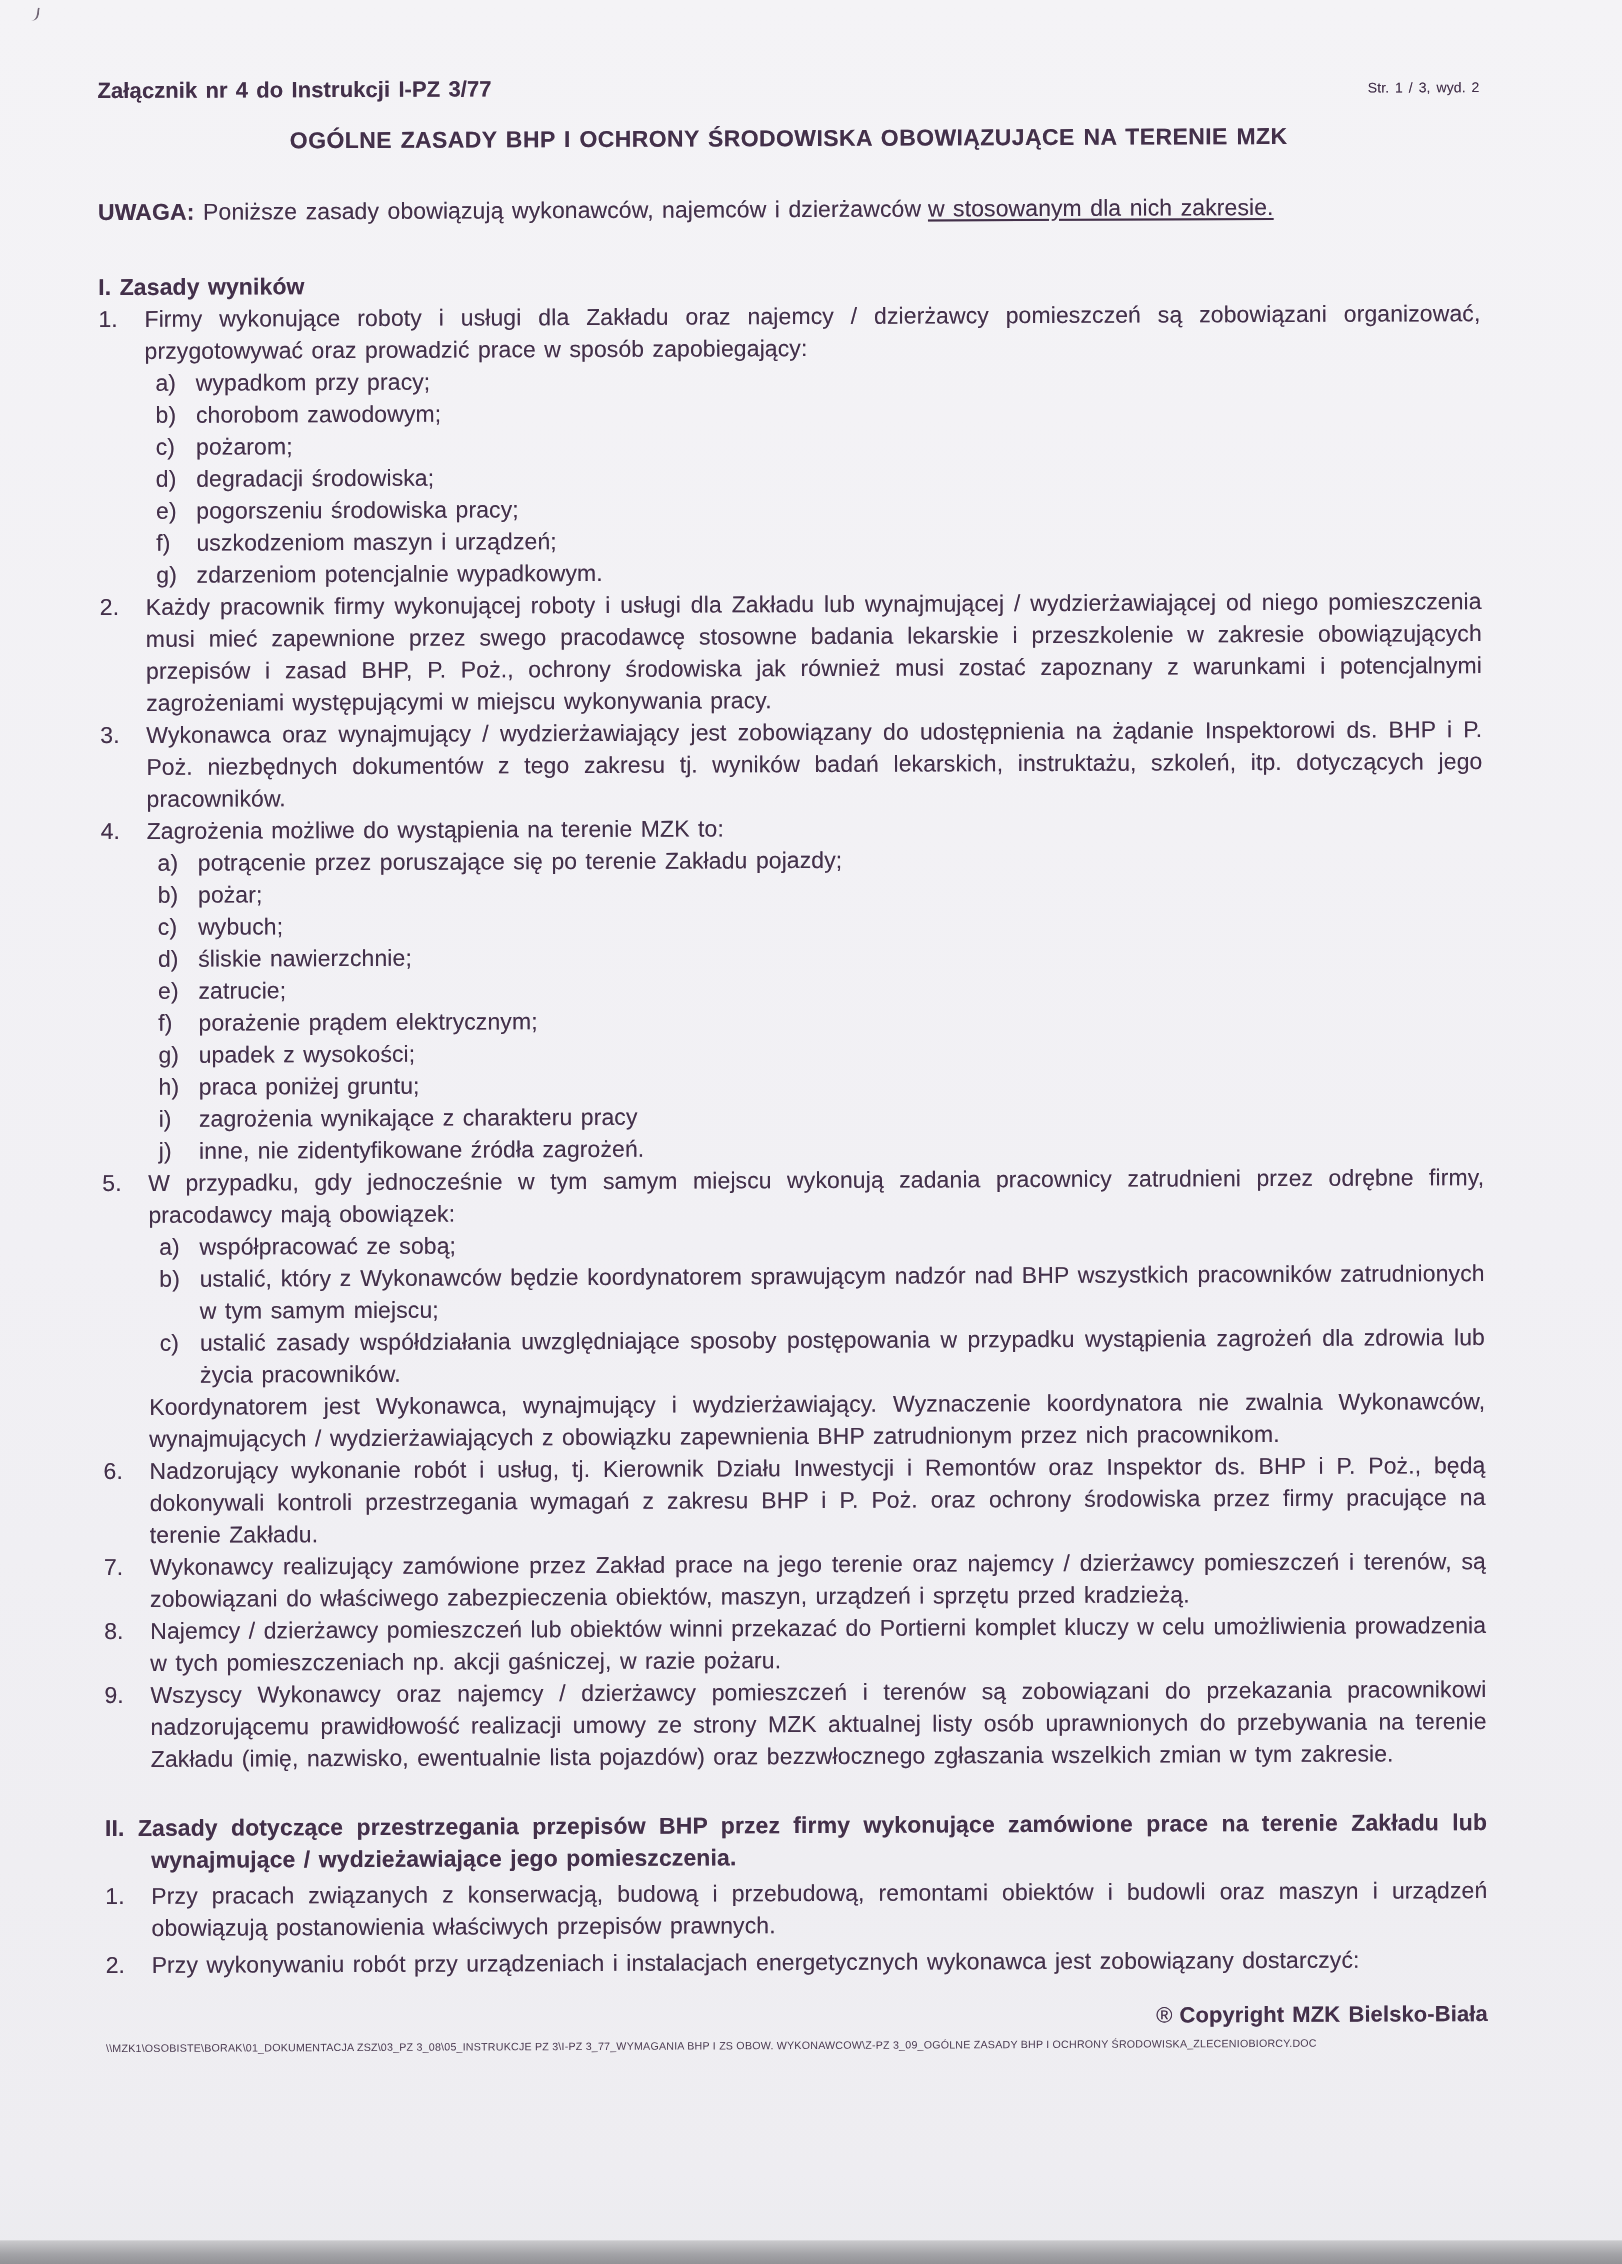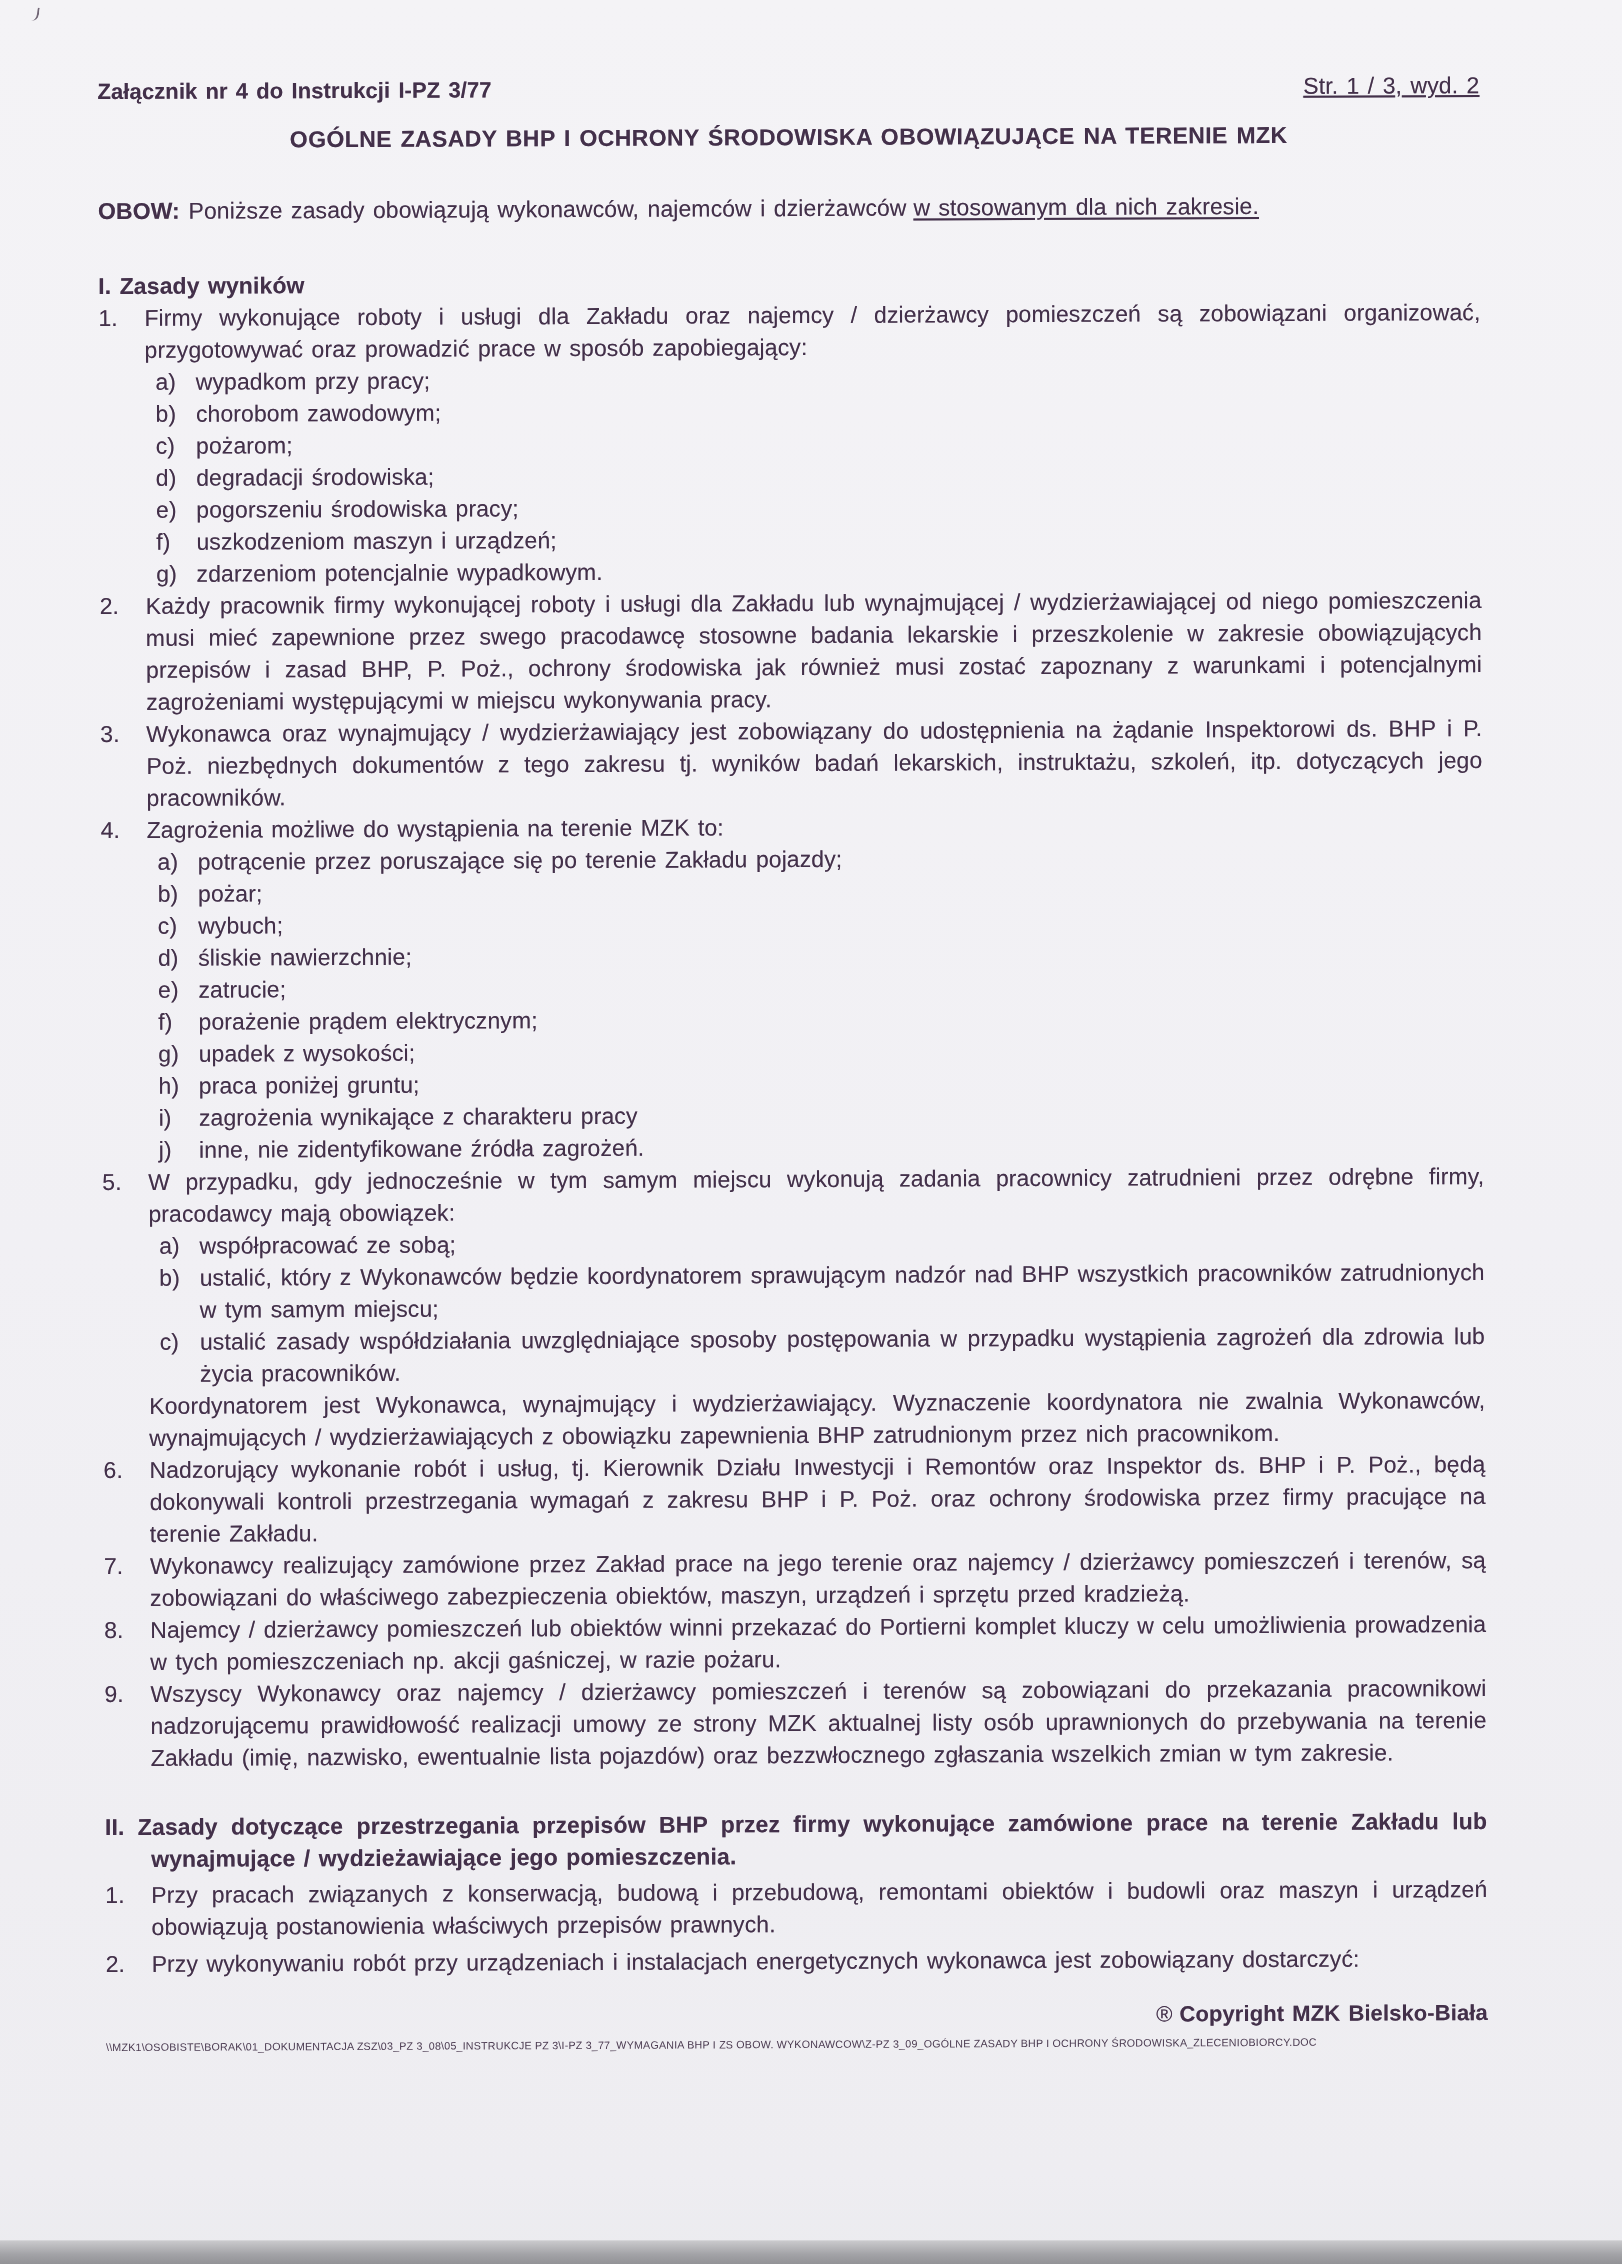--- a/index.html
+++ b/index.html
@@ -12,21 +12,21 @@
   .sheet{
     position:absolute;inset:0;
     padding:72px 138px 0 102px;box-sizing:border-box;
     transform:rotate(-0.25deg);
     font-size:23px;line-height:32px;
     word-spacing:1.9px;letter-spacing:0.1px;
     text-shadow:0 0 0.5px rgba(67,48,74,0.45);
   }
   .doc-header{display:flex;justify-content:space-between;align-items:baseline;}
   .doc-header .left{font-weight:bold;font-size:22px;}
-  .doc-header .right{font-size:23px;font-weight:normal;text-decoration:underline;}
+  .doc-header .right{font-size:14px;font-weight:normal;}
   .doc-title{text-align:center;font-weight:bold;margin-top:15.5px;letter-spacing:0.4px;}
   .notice{margin-top:39px;}
   .notice .label{font-weight:bold;margin-right:8.7px;}
   .notice .ul{margin-left:6.8px;text-decoration:underline;text-underline-offset:2.9px;}
   .section-heading{
     font-weight:bold;
     padding-left:46px;text-indent:-46px;
     margin-top:43px;text-align:justify;
   }
   .section:nth-child(2) .section-heading{margin-top:37px;}
@@ -59,21 +59,21 @@
 
 <div class="sheet">
   <div class="doc-header">
     <div class="left">Załącznik nr 4 do Instrukcji I-PZ 3/77</div>
     <div class="right">Str. 1 / 3, wyd. 2</div>
   </div>
 
   <div class="doc-title">OGÓLNE ZASADY BHP I OCHRONY ŚRODOWISKA OBOWIĄZUJĄCE NA TERENIE MZK</div>
 
   <div class="notice">
-    <span class="label">OBOW:</span><span>Poniższe zasady obowiązują wykonawców, najemców i dzierżawców</span><span class="ul">w stosowanym dla nich zakresie.</span>
+    <span class="label">UWAGA:</span><span>Poniższe zasady obowiązują wykonawców, najemców i dzierżawców</span><span class="ul">w stosowanym dla nich zakresie.</span>
   </div>
 
   <div>
       <div class="section">
         <div class="section-heading"><span class="h-num">I.</span> <span class="h-text">Zasady wyników</span></div>
         <div class="item">
           <span class="num">1.</span>
           <div class="ptext">Firmy wykonujące roboty i usługi dla Zakładu oraz najemcy / dzierżawcy pomieszczeń są zobowiązani organizować, przygotowywać oraz prowadzić prace w sposób zapobiegający:</div>
           <div class="sub">
             <span class="letter">a)</span>

